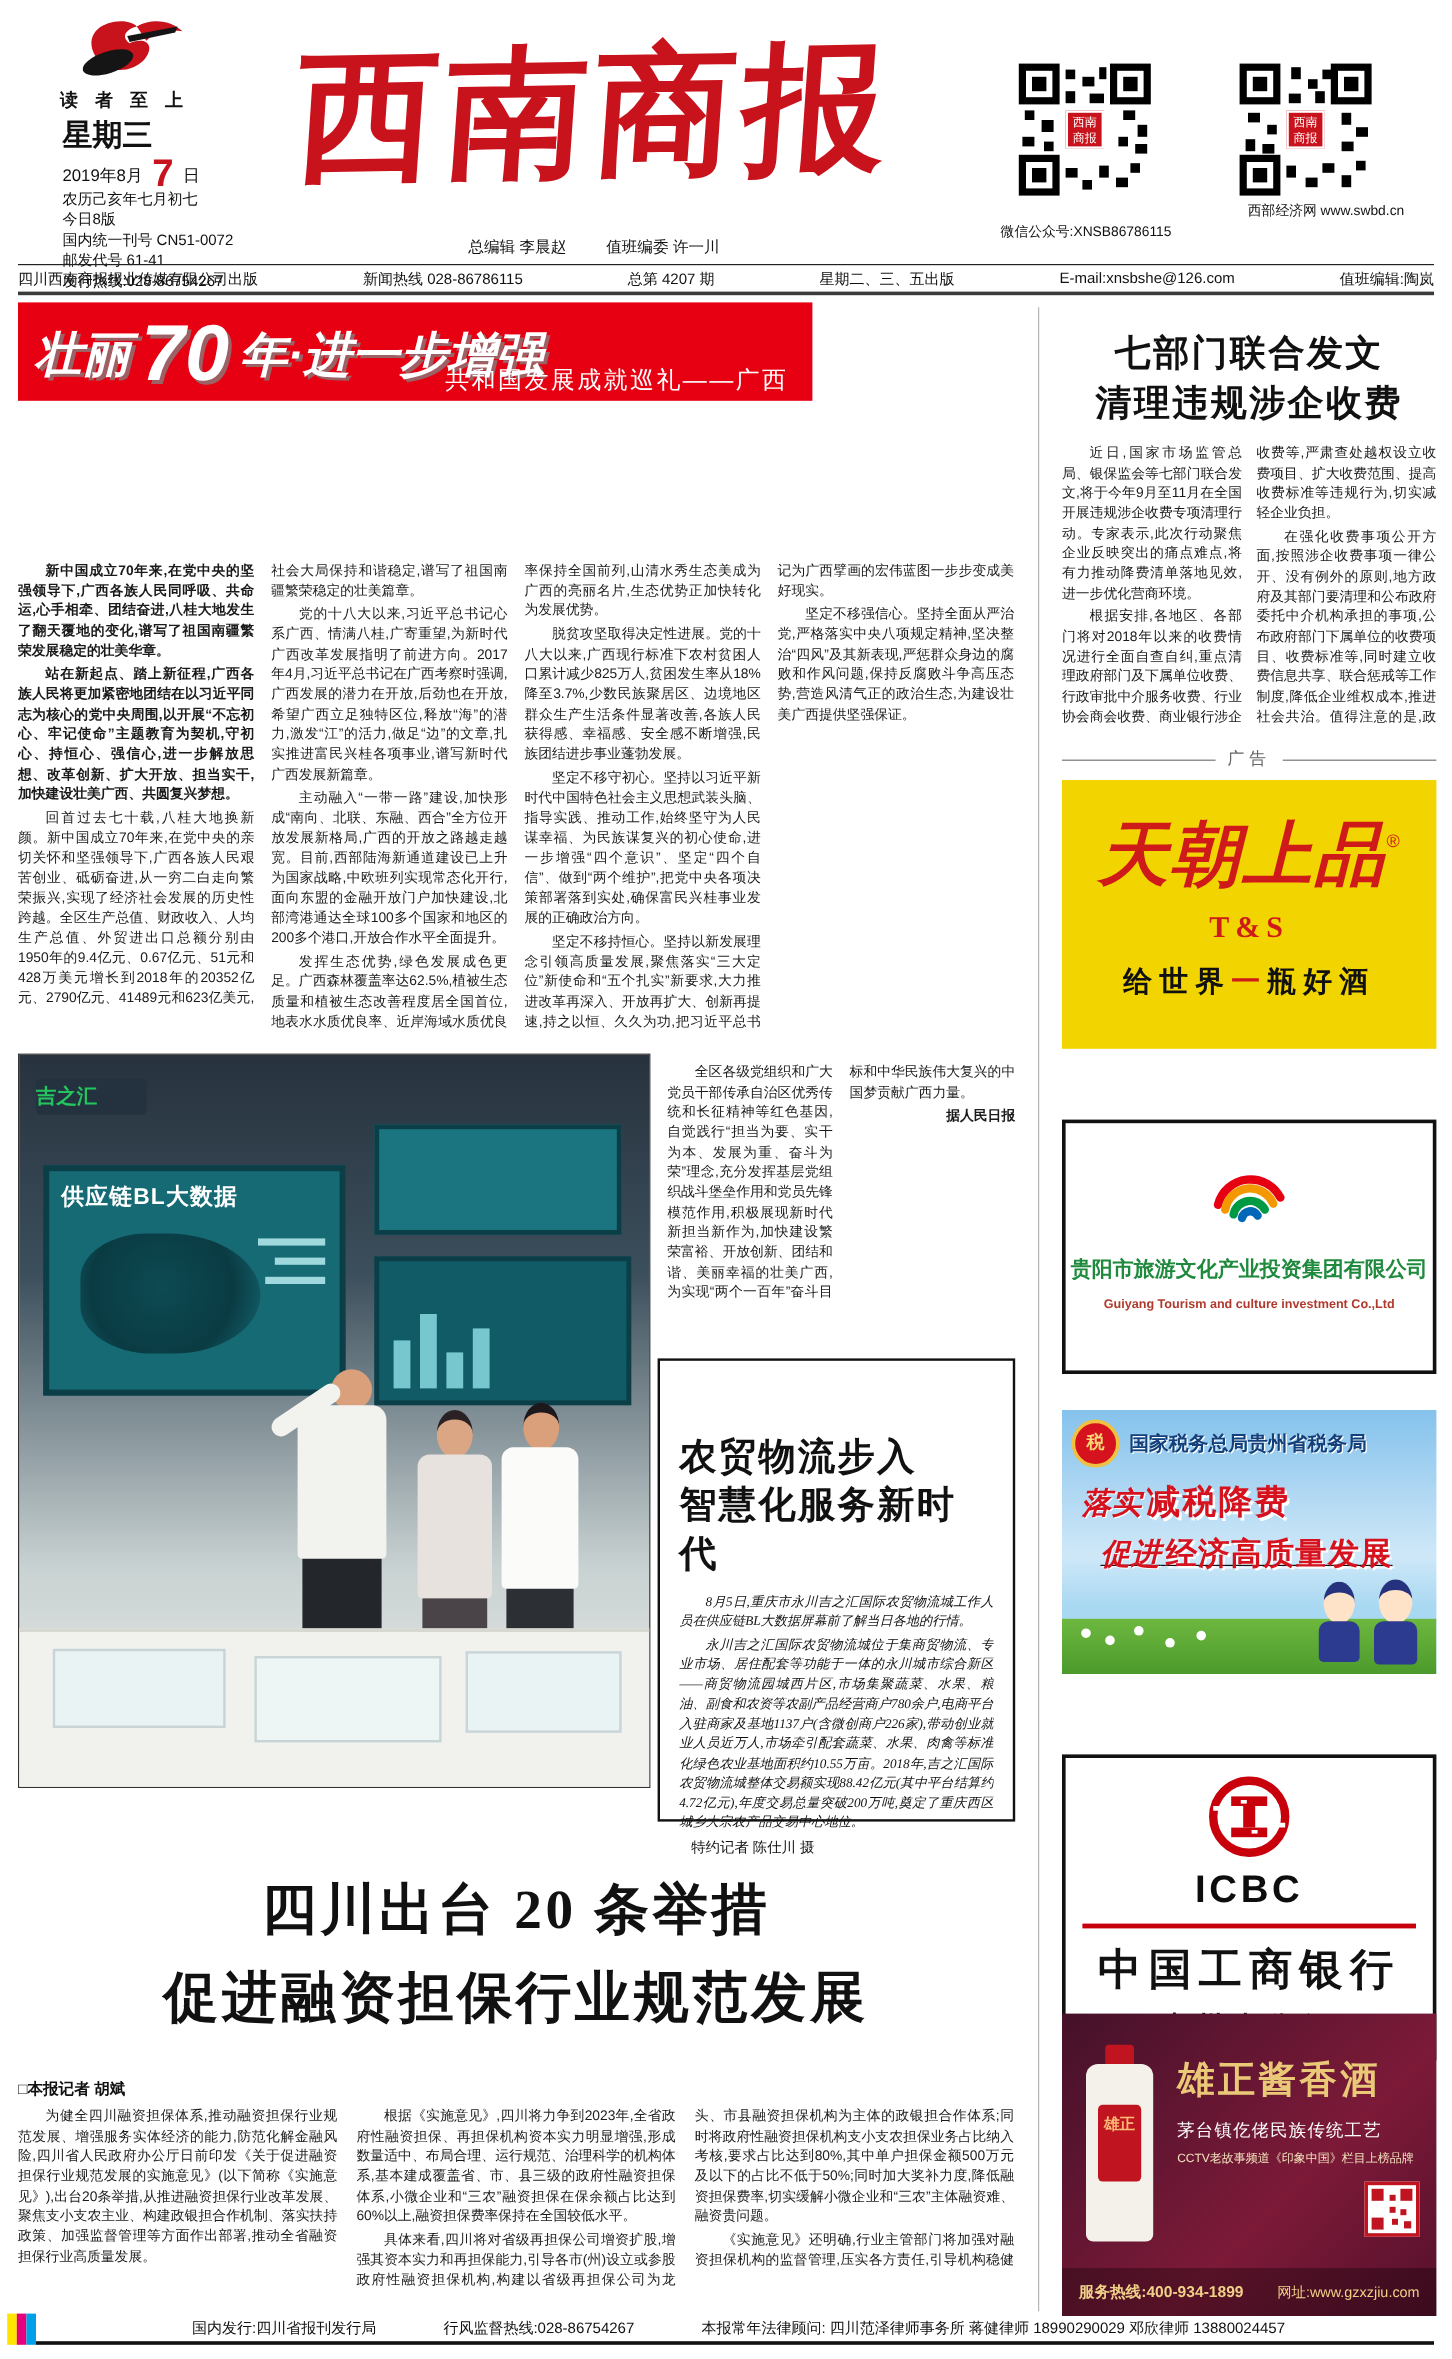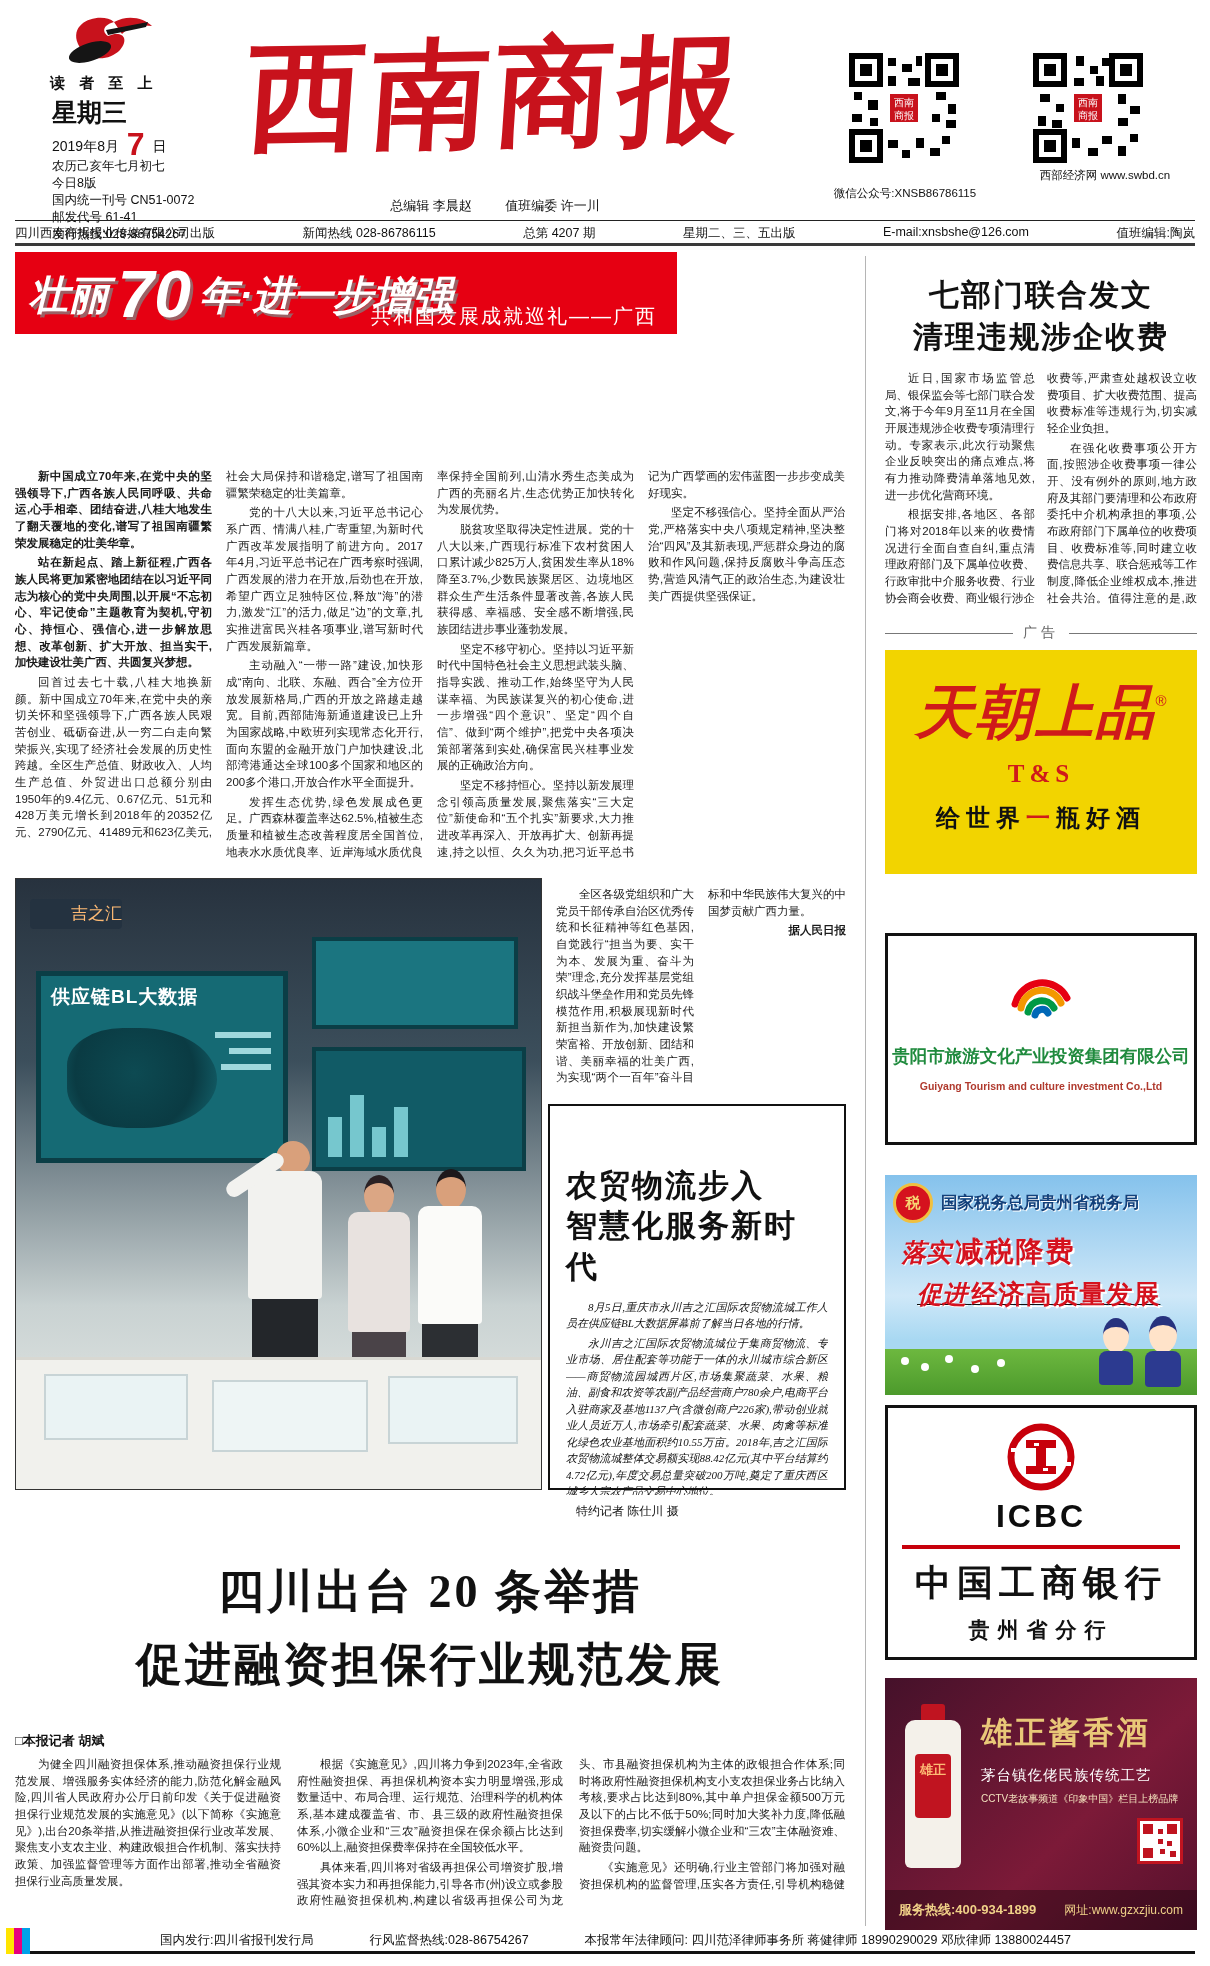--- a/index.html
+++ b/index.html
@@ -152,21 +152,21 @@
     <p>党的十八大以来,习近平总书记心系广西、情满八桂,广寄重望,为新时代广西改革发展指明了前进方向。2017年4月,习近平总书记在广西考察时强调,广西发展的潜力在开放,后劲也在开放,希望广西立足独特区位,释放“海”的潜力,激发“江”的活力,做足“边”的文章,扎实推进富民兴桂各项事业,谱写新时代广西发展新篇章。</p>
     <p>主动融入“一带一路”建设,加快形成“南向、北联、东融、西合”全方位开放发展新格局,广西的开放之路越走越宽。目前,西部陆海新通道建设已上升为国家战略,中欧班列实现常态化开行,面向东盟的金融开放门户加快建设,北部湾港通达全球100多个国家和地区的200多个港口,开放合作水平全面提升。</p>
     <p>发挥生态优势,绿色发展成色更足。广西森林覆盖率达62.5%,植被生态质量和植被生态改善程度居全国首位,地表水水质优良率、近岸海域水质优良率保持全国前列,山清水秀生态美成为广西的亮丽名片,生态优势正加快转化为发展优势。</p>
     <p>脱贫攻坚取得决定性进展。党的十八大以来,广西现行标准下农村贫困人口累计减少825万人,贫困发生率从18%降至3.7%,少数民族聚居区、边境地区群众生产生活条件显著改善,各族人民获得感、幸福感、安全感不断增强,民族团结进步事业蓬勃发展。</p>
     <p>坚定不移守初心。坚持以习近平新时代中国特色社会主义思想武装头脑、指导实践、推动工作,始终坚守为人民谋幸福、为民族谋复兴的初心使命,进一步增强“四个意识”、坚定“四个自信”、做到“两个维护”,把党中央各项决策部署落到实处,确保富民兴桂事业发展的正确政治方向。</p>
     <p>坚定不移持恒心。坚持以新发展理念引领高质量发展,聚焦落实“三大定位”新使命和“五个扎实”新要求,大力推进改革再深入、开放再扩大、创新再提速,持之以恒、久久为功,把习近平总书记为广西擘画的宏伟蓝图一步步变成美好现实。</p>
     <p>坚定不移强信心。坚持全面从严治党,严格落实中央八项规定精神,坚决整治“四风”及其新表现,严惩群众身边的腐败和作风问题,保持反腐败斗争高压态势,营造风清气正的政治生态,为建设壮美广西提供坚强保证。</p>
   </div>
 
   <div class="abs" style="left:15px;top:878px;width:527px;height:612px;border:1px solid #333;box-sizing:border-box;background:linear-gradient(#27323e 0%,#3c4f5c 30%,#c9d2d2 70%,#eef0ec 100%);overflow:hidden;">
-    <div class="abs" style="left:14px;top:20px;width:92px;height:30px;background:#243240;color:#fdba74;font-weight:400;font-size:17px;text-align:right;line-height:30px;border-radius:4px;">吉之汇</div>
+    <div class="abs" style="left:14px;top:20px;width:92px;height:30px;background:#243240;color:#22c55e;font-weight:700;font-size:17px;text-align:left;line-height:30px;border-radius:4px;">吉之汇</div>
     <div class="abs" style="left:20px;top:92px;width:252px;height:192px;background:#156a74;border:5px solid #0b3e46;box-sizing:border-box;">
       <div class="abs" style="left:10px;top:8px;color:#fff;font-weight:bold;font-size:19px;letter-spacing:1px;">供应链BL大数据</div>
       <div class="abs" style="left:26px;top:52px;width:150px;height:100px;background:radial-gradient(circle at 45% 45%, #0d4a52 0%, #0a3b43 60%, #156a74 100%);border-radius:42% 58% 55% 45%;"></div>
       <div class="abs" style="right:12px;top:56px;width:56px;height:6px;background:#9fd8dd;"></div>
       <div class="abs" style="right:12px;top:72px;width:42px;height:6px;background:#9fd8dd;"></div>
       <div class="abs" style="right:12px;top:88px;width:50px;height:6px;background:#9fd8dd;"></div>
     </div>
     <div class="abs" style="left:296px;top:58px;width:206px;height:92px;background:#1b7580;border:4px solid #0b3e46;box-sizing:border-box;"></div>
     <div class="abs" style="left:296px;top:168px;width:214px;height:124px;background:#115b66;border:4px solid #0b3e46;box-sizing:border-box;">
       <div class="abs" style="left:12px;bottom:10px;width:14px;height:40px;background:#76c7ce;"></div>
@@ -197,21 +197,21 @@
       <div class="abs" style="left:196px;top:20px;width:152px;height:68px;background:#eef5f5;border:2px solid #c8d4d6;"></div>
       <div class="abs" style="left:372px;top:16px;width:126px;height:64px;background:#eaf3f4;border:2px solid #c8d4d6;"></div>
     </div>
   </div>
 
   <div class="abs cols" style="left:556px;top:886px;width:290px;height:208px;column-count:2;column-gap:14px;">
     <p>全区各级党组织和广大党员干部传承自治区优秀传统和长征精神等红色基因,自觉践行“担当为要、实干为本、发展为重、奋斗为荣”理念,充分发挥基层党组织战斗堡垒作用和党员先锋模范作用,积极展现新时代新担当新作为,加快建设繁荣富裕、开放创新、团结和谐、美丽幸福的壮美广西,为实现“两个一百年”奋斗目标和中华民族伟大复兴的中国梦贡献广西力量。</p>
     <p class="src" style="text-indent:0;">据人民日报</p>
   </div>
 
-  <div class="abs adbox" style="left:548px;top:1104px;width:298px;height:386px;border:2px solid #111;padding:14px 16px;">
+  <div class="abs adbox" style="left:548px;top:1132px;width:298px;height:386px;border:2px solid #111;padding:14px 16px;">
     <div class="serif" style="margin-top:46px;font-size:31px;font-weight:900;letter-spacing:2px;line-height:1.3;">
       <div>农贸物流步入</div>
       <div>智慧化服务新时代</div>
     </div>
     <div class="serif" style="margin-top:12px;height:196px;overflow:hidden;font-size:11px;line-height:1.5;text-align:justify;font-style:italic;">
       <p style="margin:0 0 3px;text-indent:2em;">8月5日,重庆市永川吉之汇国际农贸物流城工作人员在供应链BL大数据屏幕前了解当日各地的行情。</p>
       <p style="margin:0;text-indent:2em;">永川吉之汇国际农贸物流城位于集商贸物流、专业市场、居住配套等功能于一体的永川城市综合新区——商贸物流园城西片区,市场集聚蔬菜、水果、粮油、副食和农资等农副产品经营商户780余户,电商平台入驻商家及基地1137户(含微创商户226家),带动创业就业人员近万人,市场牵引配套蔬菜、水果、肉禽等标准化绿色农业基地面积约10.55万亩。2018年,吉之汇国际农贸物流城整体交易额实现88.42亿元(其中平台结算约4.72亿元),年度交易总量突破200万吨,奠定了重庆西区城乡大宗农产品交易中心地位。</p>
     </div>
     <div style="margin-top:8px;font-size:12px;padding-left:10px;">特约记者 陈仕川 摄</div>
   </div>
@@ -285,21 +285,21 @@
     <div class="abs" style="right:64px;bottom:10px;">
       <div style="width:26px;height:26px;border-radius:50%;background:#ffe3c9;border-top:9px solid #27327e;margin:0 auto;"></div>
       <div style="width:34px;height:34px;background:#2c3a90;border-radius:8px 8px 4px 4px;margin-top:-2px;"></div>
     </div>
     <div class="abs" style="right:16px;bottom:8px;">
       <div style="width:28px;height:28px;border-radius:50%;background:#ffe3c9;border-top:9px solid #27327e;margin:0 auto;"></div>
       <div style="width:36px;height:36px;background:#2c3a90;border-radius:8px 8px 4px 4px;margin-top:-2px;"></div>
     </div>
   </div>
 
-  <div class="abs adbox" style="left:885px;top:1405px;width:312px;height:255px;background:#fff;border:3px solid #111;text-align:center;">
+  <div class="abs adbox" style="left:885px;top:1462px;width:312px;height:255px;background:#fff;border:3px solid #111;text-align:center;">
     <svg width="74" height="74" viewBox="0 0 74 74" style="margin-top:12px;">
       <circle cx="37" cy="37" r="30" fill="none" stroke="#c7000b" stroke-width="7"></circle>
       <g stroke="#fff" stroke-width="4">
           <line x1="7" y1="30" x2="20" y2="30"></line>
           <line x1="54" y1="44" x2="67" y2="44"></line>
         </g>
       <g fill="#c7000b">
           <rect x="22" y="20" width="30" height="8"></rect>
           <rect x="22" y="46" width="30" height="8"></rect>
           <rect x="32" y="28" width="10" height="18"></rect>

